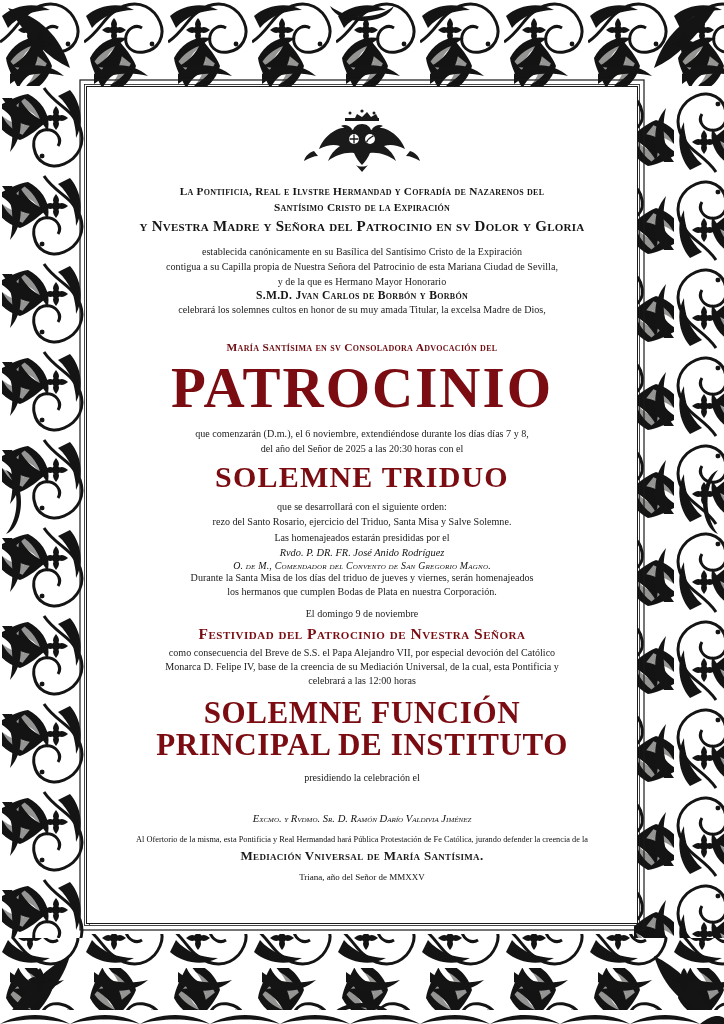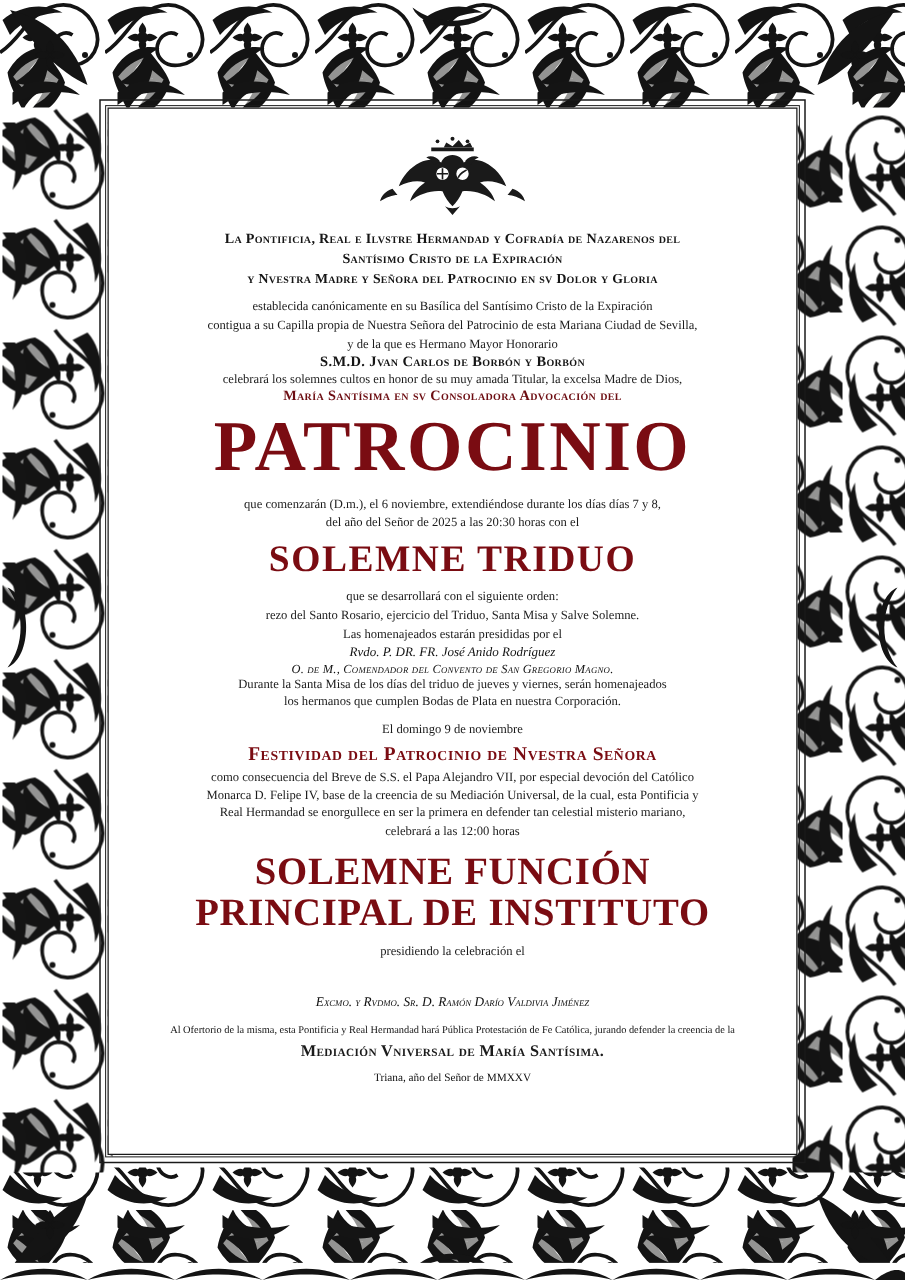--- a/index.html
+++ b/index.html
@@ -65,21 +65,21 @@
   .hdr-line {
     font-family: "Liberation Serif", serif;
     font-variant: small-caps;
     font-weight: bold;
     font-size: 11.3px;
     letter-spacing: 0.25px;
     line-height: 1.45;
     color: #151515;
   }
   .hdr-line.l2 { font-size: 11.3px; }
-  .hdr-line.l3 { font-size: 11px; }
+  .hdr-line.l3 { font-size: 15px; }
 
   .body-sm {
     font-size: 10.1px;
     line-height: 1.5;
     color: #1b1b1b;
   }
   .body-sm.tight { line-height: 1.42; }
 
   .royal {
     font-variant: small-caps;
@@ -87,20 +87,21 @@
     font-size: 11.6px;
     letter-spacing: 0.3px;
     color: #151515;
   }
   .advocacion {
     font-variant: small-caps;
     font-weight: bold;
     font-size: 11.4px;
     letter-spacing: 0.3px;
     color: #6d0d12;
+    margin-top: 24px;
   }
 
   .titular {
     font-family: "Liberation Serif", serif;
     font-weight: bold;
     color: #7a0c12;
     font-size: 57px;
     line-height: 1.0;
     letter-spacing: 2.0px;
     margin: 6px 0 10px 0;
@@ -357,21 +358,20 @@
         <div class="body-sm tight">los hermanos que cumplen Bodas de Plata en nuestra Corporación.</div>
       </div>
 
       <div class="sep"></div>
 
       <div>
         <div class="body-sm">El domingo 9 de noviembre</div>
         <div class="festividad">Festividad del Patrocinio de Nvestra Señora</div>
         <div class="body-sm tight">como consecuencia del Breve de S.S. el Papa Alejandro VII, por especial devoción del Católico</div>
         <div class="body-sm tight">Monarca D. Felipe IV, base de la creencia de su Mediación Universal, de la cual, esta Pontificia y</div>
-        <div class="body-sm tight">Real Hermandad se enorgullece en ser la primera en defender tan celestial misterio mariano,</div>
         <div class="body-sm tight">celebrará a las 12:00 horas</div>
         <div class="funcion">
           <div>SOLEMNE FUNCIÓN</div>
           <div>PRINCIPAL DE INSTITUTO</div>
         </div>
         <div class="body-sm">presidiendo la celebración el</div>
         <div class="prelate">Excmo. y Rvdmo. Sr. D. Ramón Darío Valdivia Jiménez</div>
       </div>
 
       <div class="sep-lg"></div>

